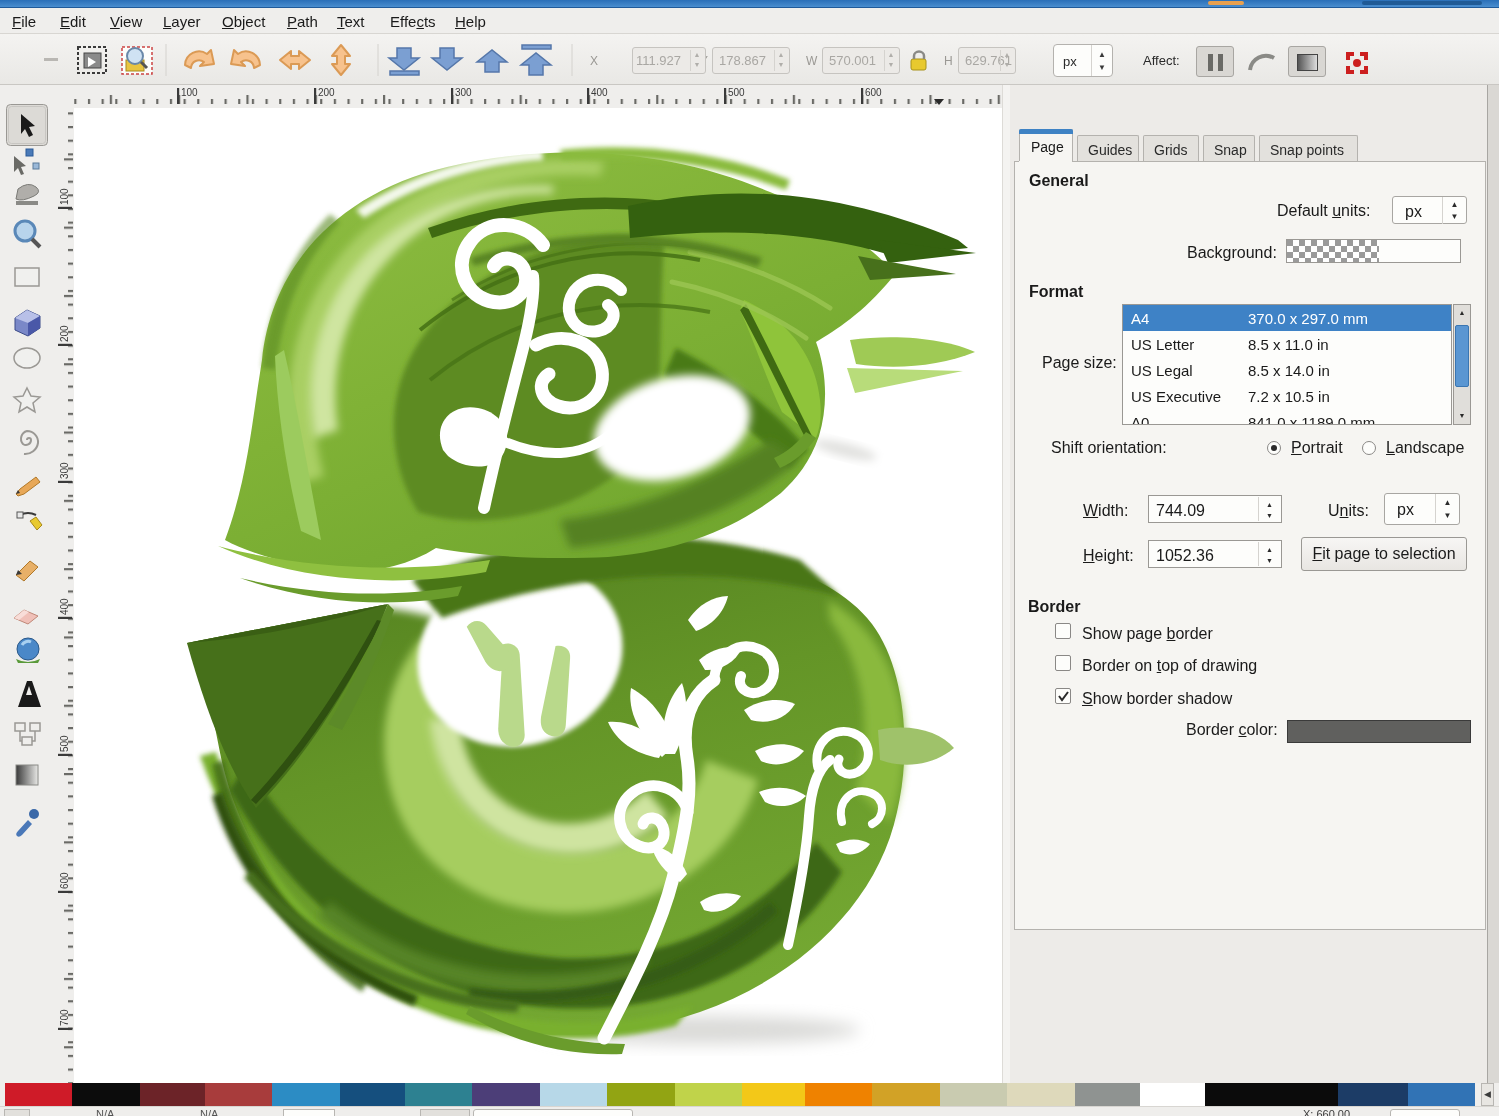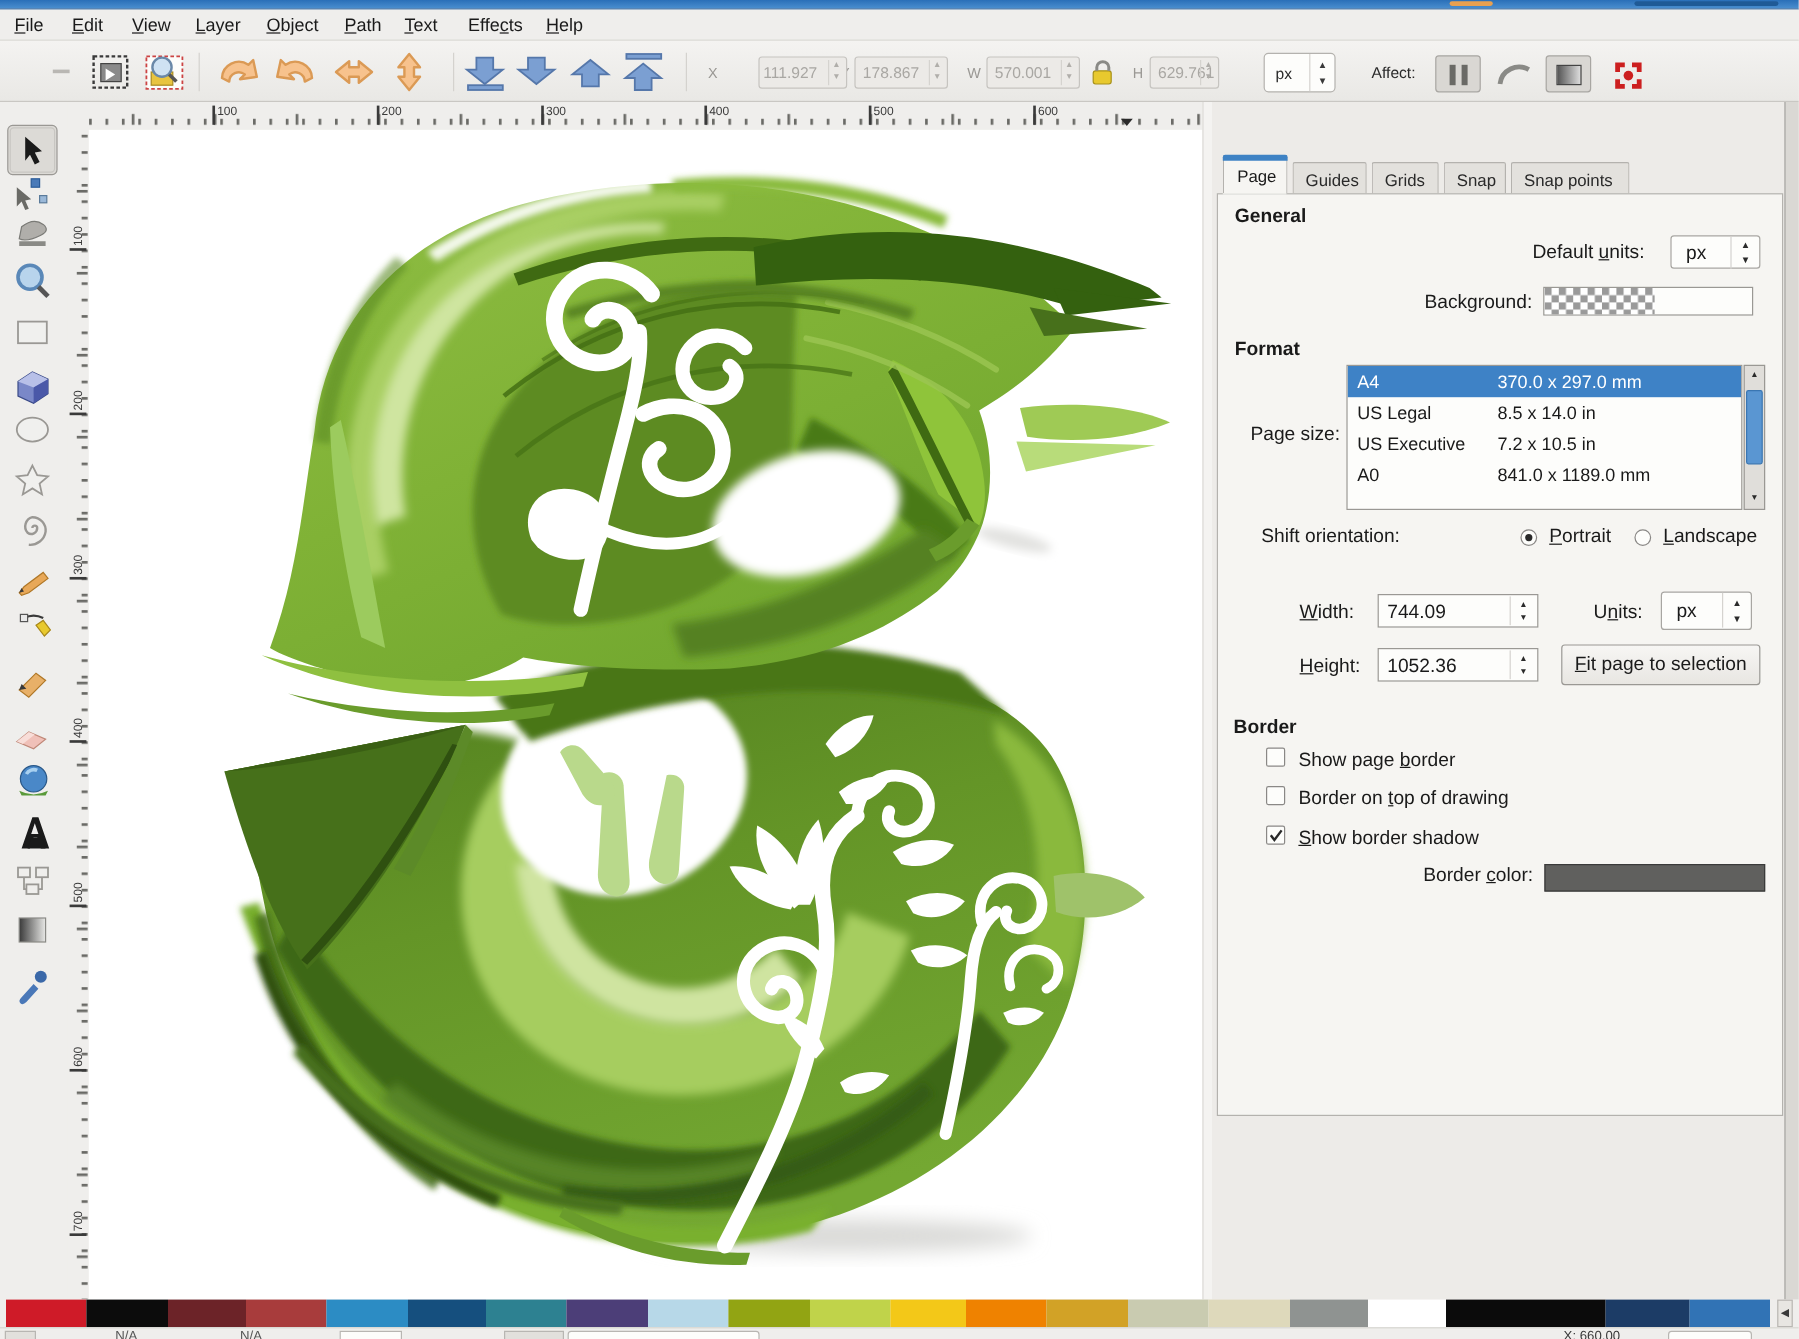--- a/index.html
+++ b/index.html
@@ -441,20 +441,24 @@
         </svg>
     </div>
     <span style="position:absolute;left:14px;top:121px;font-size:16px;font-weight:bold;color:#1a1a1a">Format</span>
 
     <div style="position:absolute;left:107px;top:142px;width:330px;height:121px;background:#fdfdfb;border:1px solid #9a9894;overflow:hidden;font-size:15px;color:#1a1a1a">
       <div style="height:26px;background:#3e82c6;color:#fff">
           <span style="position:absolute;left:8px;margin-top:5px">A4</span>
           <span style="position:absolute;left:125px;margin-top:5px">370.0 x 297.0 mm</span>
         </div>
       <div style="height:26px;position:relative">
+          <span style="position:absolute;left:8px;top:5px">US Letter</span>
+          <span style="position:absolute;left:125px;top:5px">8.5 x 11.0 in</span>
+        </div>
+      <div style="height:26px;position:relative">
           <span style="position:absolute;left:8px;top:5px">US Legal</span>
           <span style="position:absolute;left:125px;top:5px">8.5 x 14.0 in</span>
         </div>
       <div style="height:26px;position:relative">
           <span style="position:absolute;left:8px;top:5px">US Executive</span>
           <span style="position:absolute;left:125px;top:5px">7.2 x 10.5 in</span>
         </div>
       <div style="height:26px;position:relative">
           <span style="position:absolute;left:8px;top:5px">A0</span>
           <span style="position:absolute;left:125px;top:5px">841.0 x 1189.0 mm</span>

